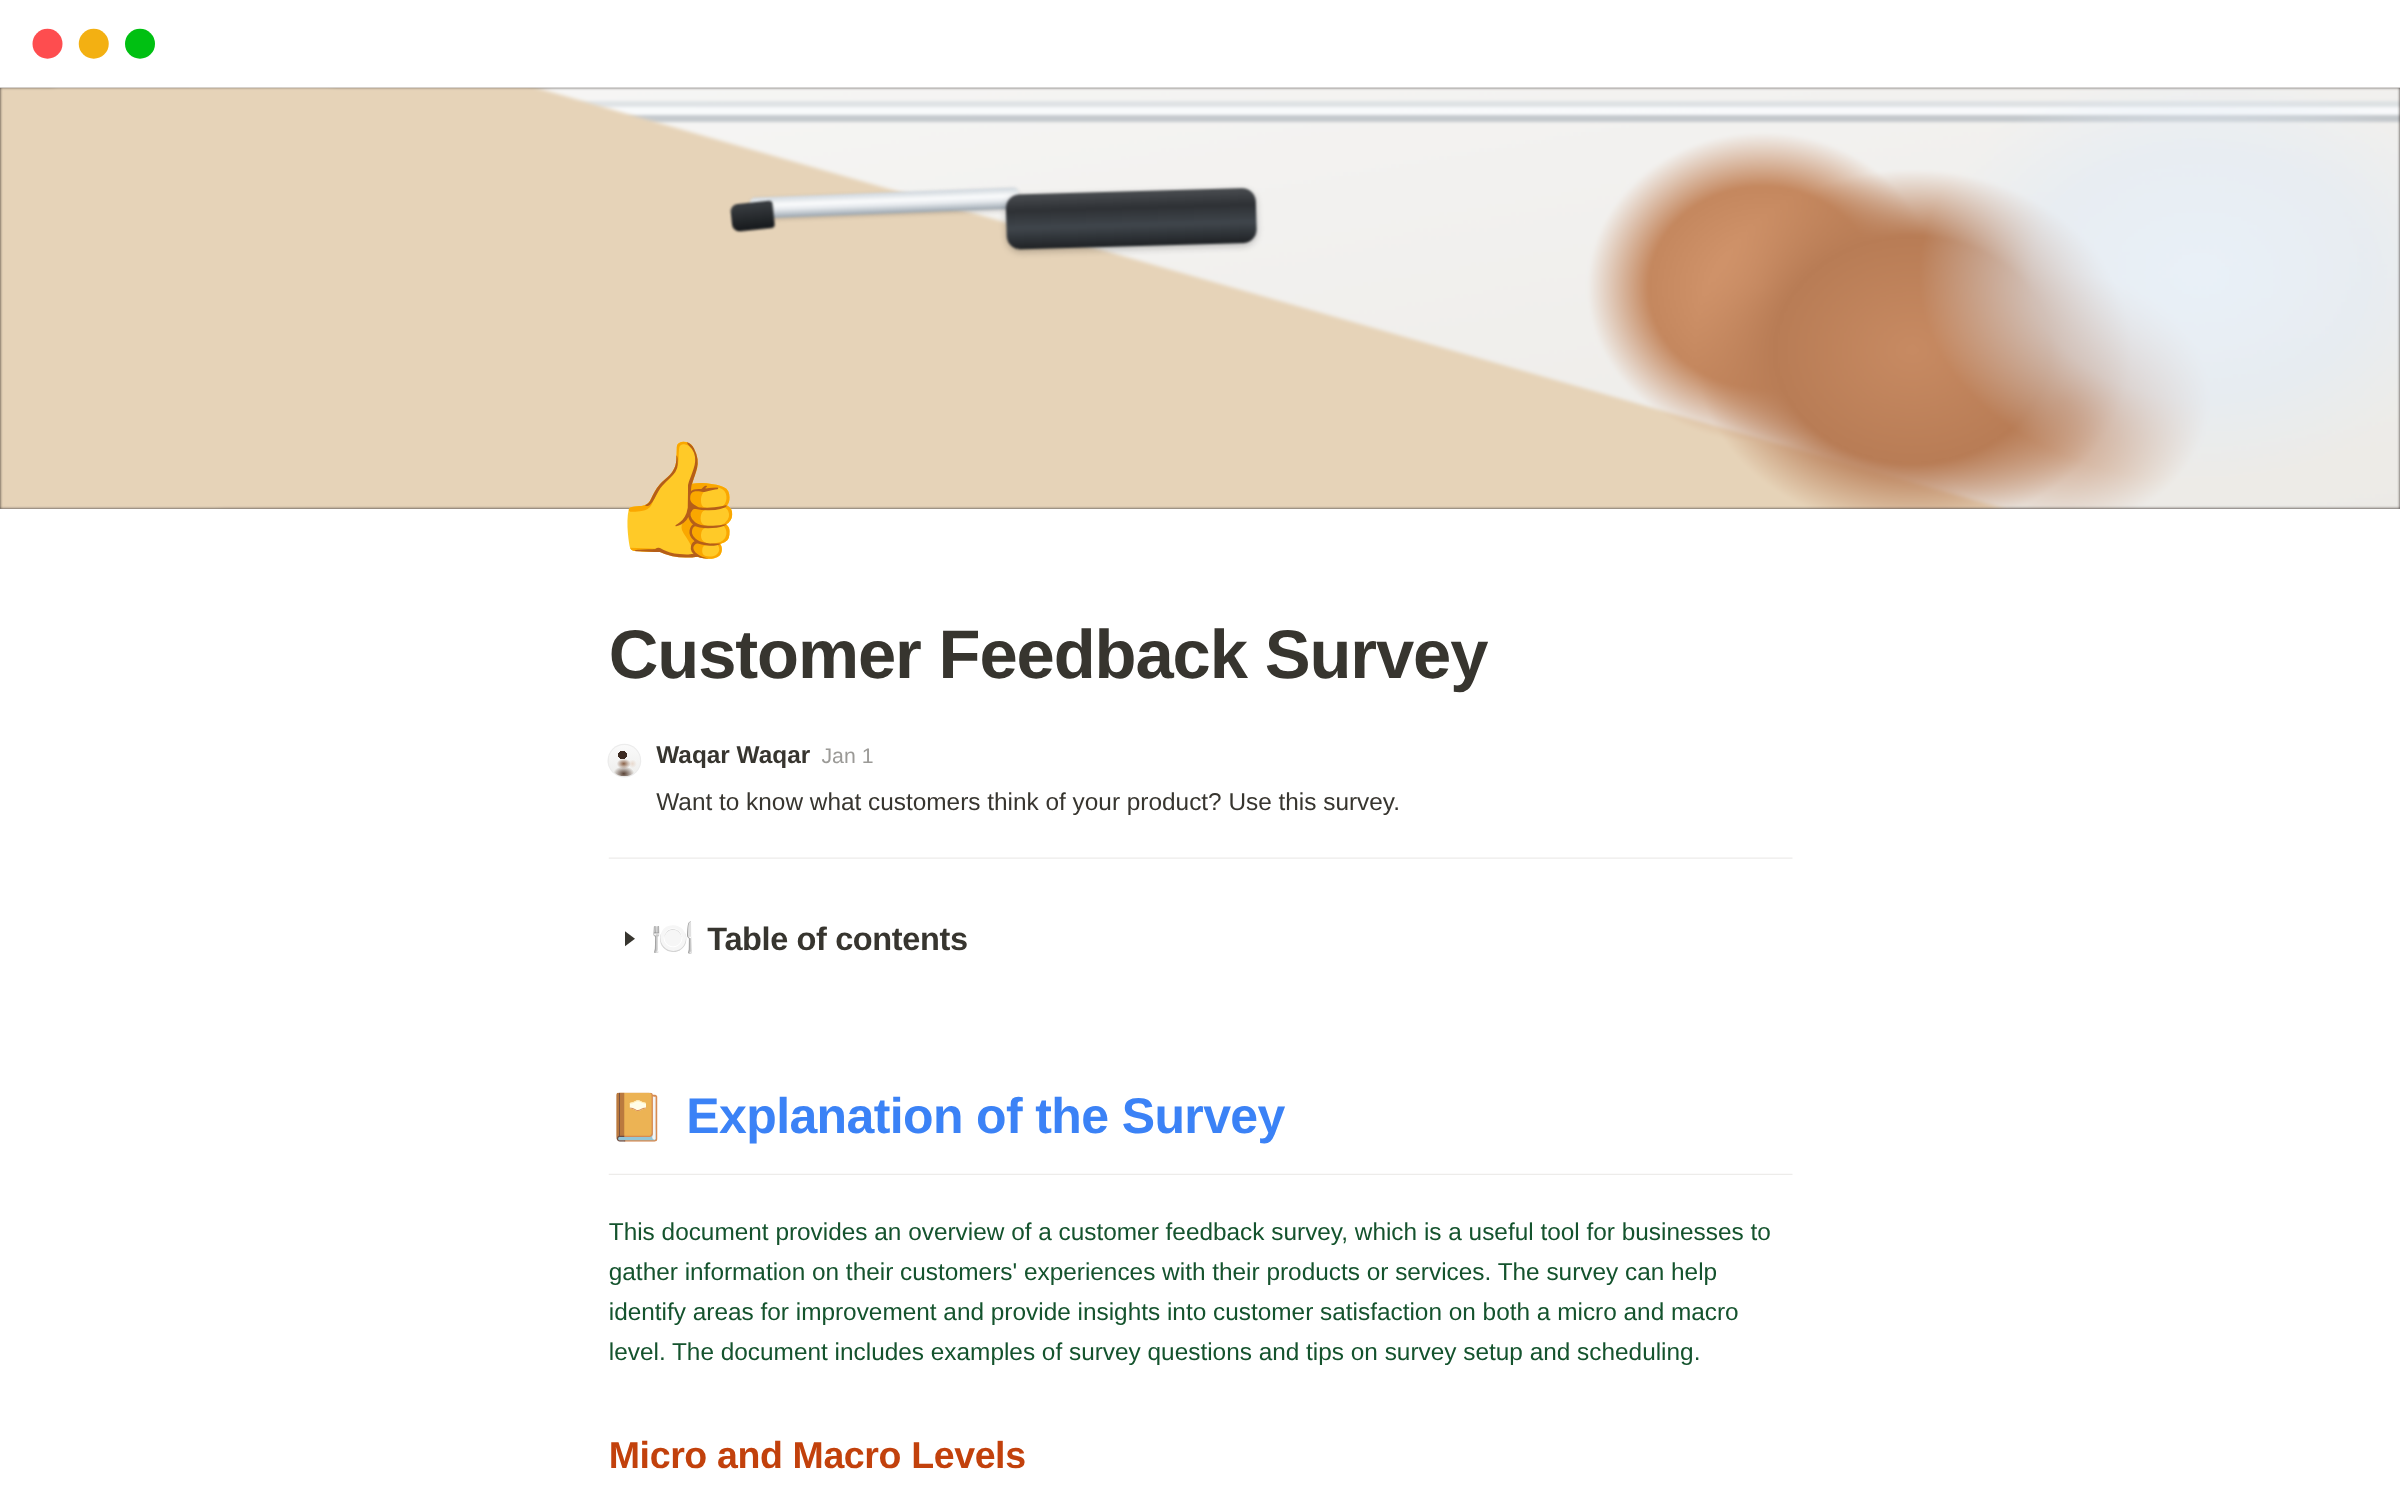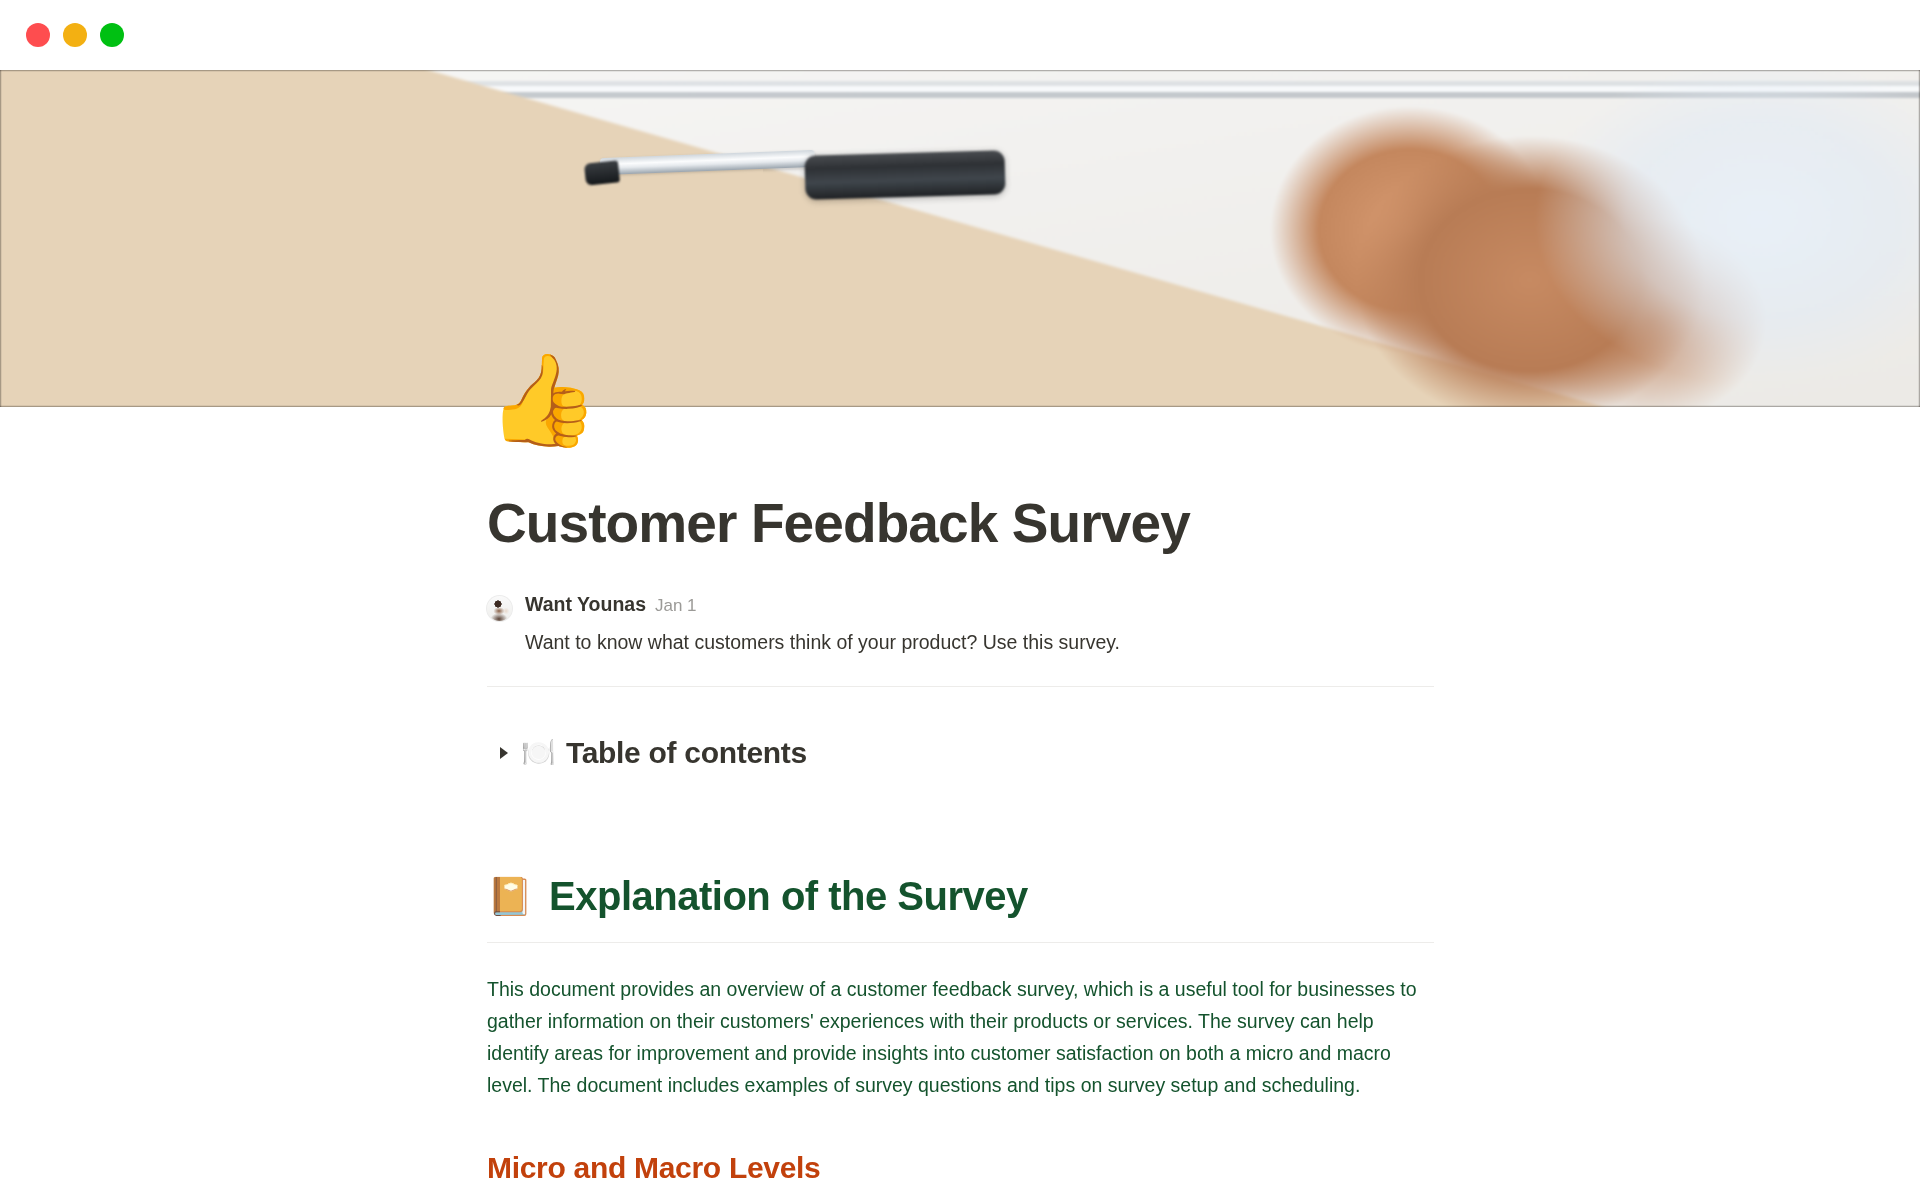--- a/index.html
+++ b/index.html
@@ -218,21 +218,21 @@
     font-size: 15px;
   }
   .toggle-caret svg { display: block; }
   .toggle-emoji {
     font-size: 28px;
     line-height: 1;
     margin-right: 10px;
     user-select: none;
   }
   .toggle-label {
-    font-size: 30px;
+    font-size: 26px;
     font-weight: bold;
     color: #37352F;
     letter-spacing: -0.3px;
   }
 
   
   .section-h1 {
     margin-top: 104px;
     display: flex;
     align-items: center;
@@ -240,21 +240,21 @@
   }
   .section-emoji {
     font-size: 37px;
     line-height: 1;
     margin-right: 16px;
     user-select: none;
   }
   .section-h1-text {
     font-size: 40px;
     font-weight: bold;
-    color: #14532d;
+    color: #3b82f6;
     letter-spacing: -0.5px;
   }
   .divider2 {
     margin-top: 23px;
     height: 1px;
     width: 947px;
     background: #EDECEA;
   }
 
   p.body-para {
@@ -299,21 +299,21 @@
     <div class="doc-inner">
 
       <h1 class="page-title">Customer Feedback Survey</h1>
 
       <div class="author-block">
         <div class="avatar">
           <div class="avatar-art"></div>
         </div>
         <div class="author-text">
           <div class="author-line">
-            <span class="author-name">Want Younas</span>
+            <span class="author-name">Waqar Waqar</span>
             <span class="author-date">Jan 1</span>
           </div>
           <div class="author-sub">Want to know what customers think of your product? Use this survey.</div>
         </div>
       </div>
 
       <div class="divider"></div>
 
       <div class="toggle-row">
         <span class="toggle-caret">

